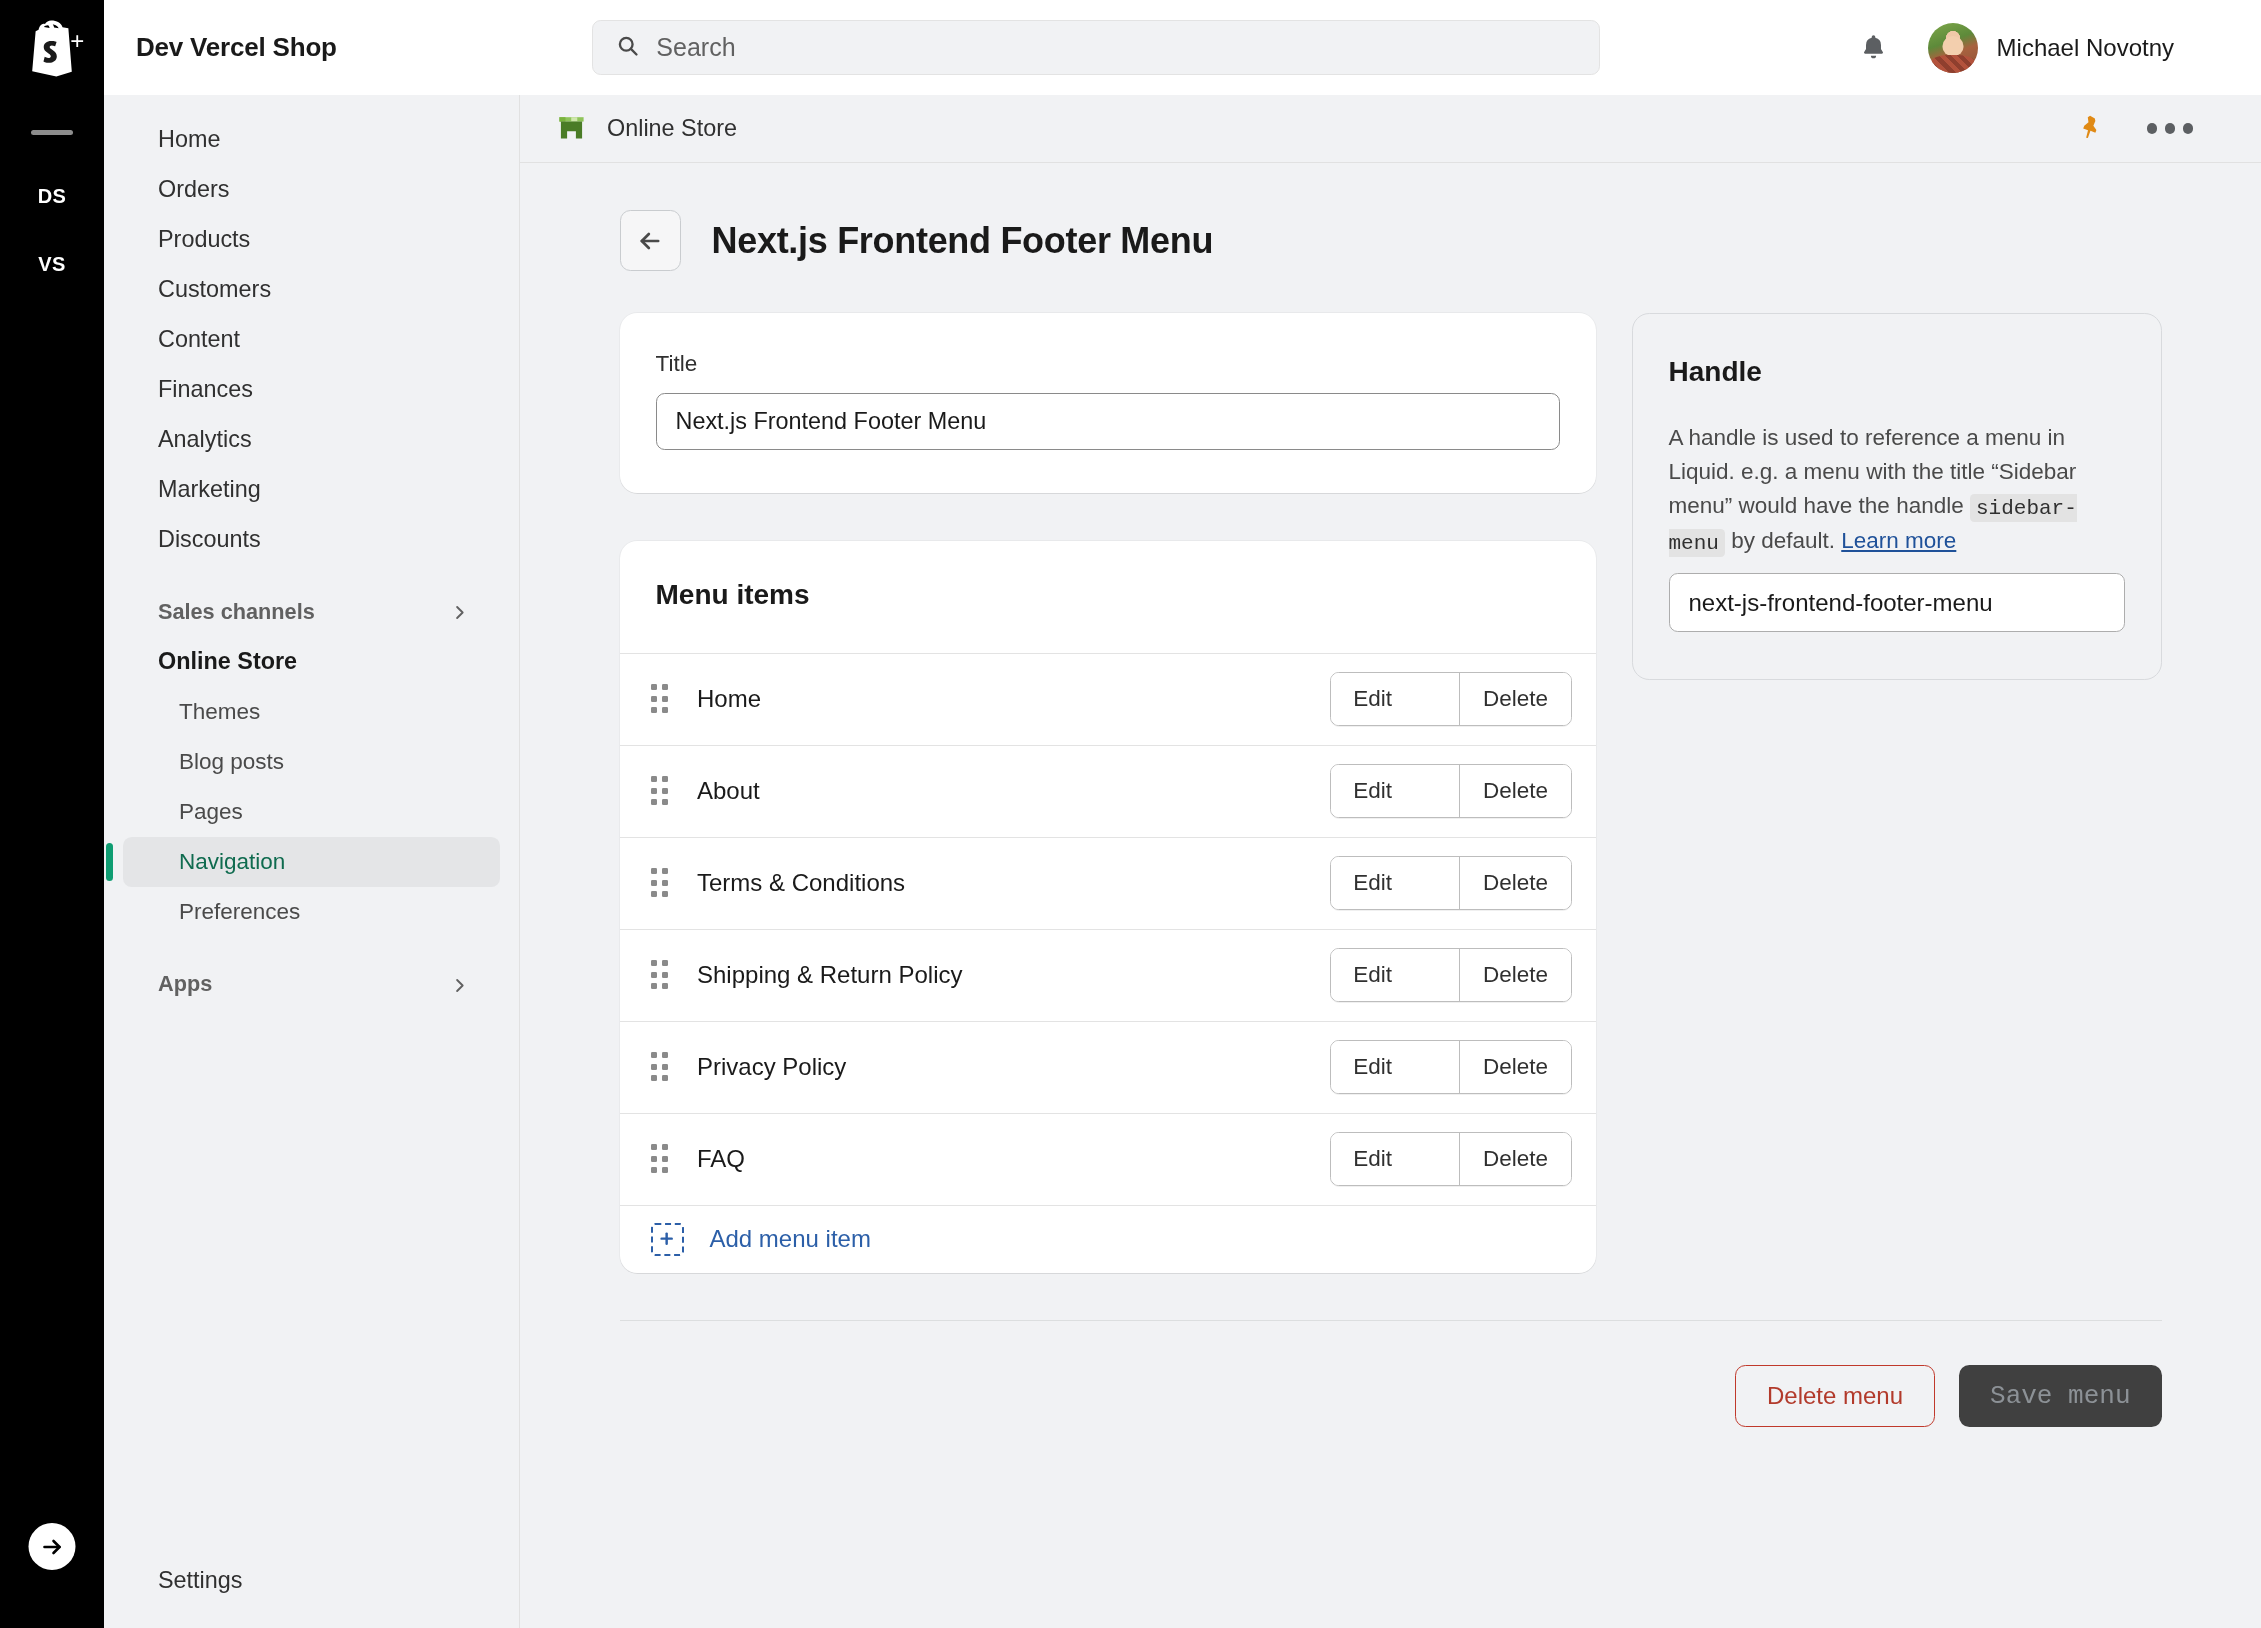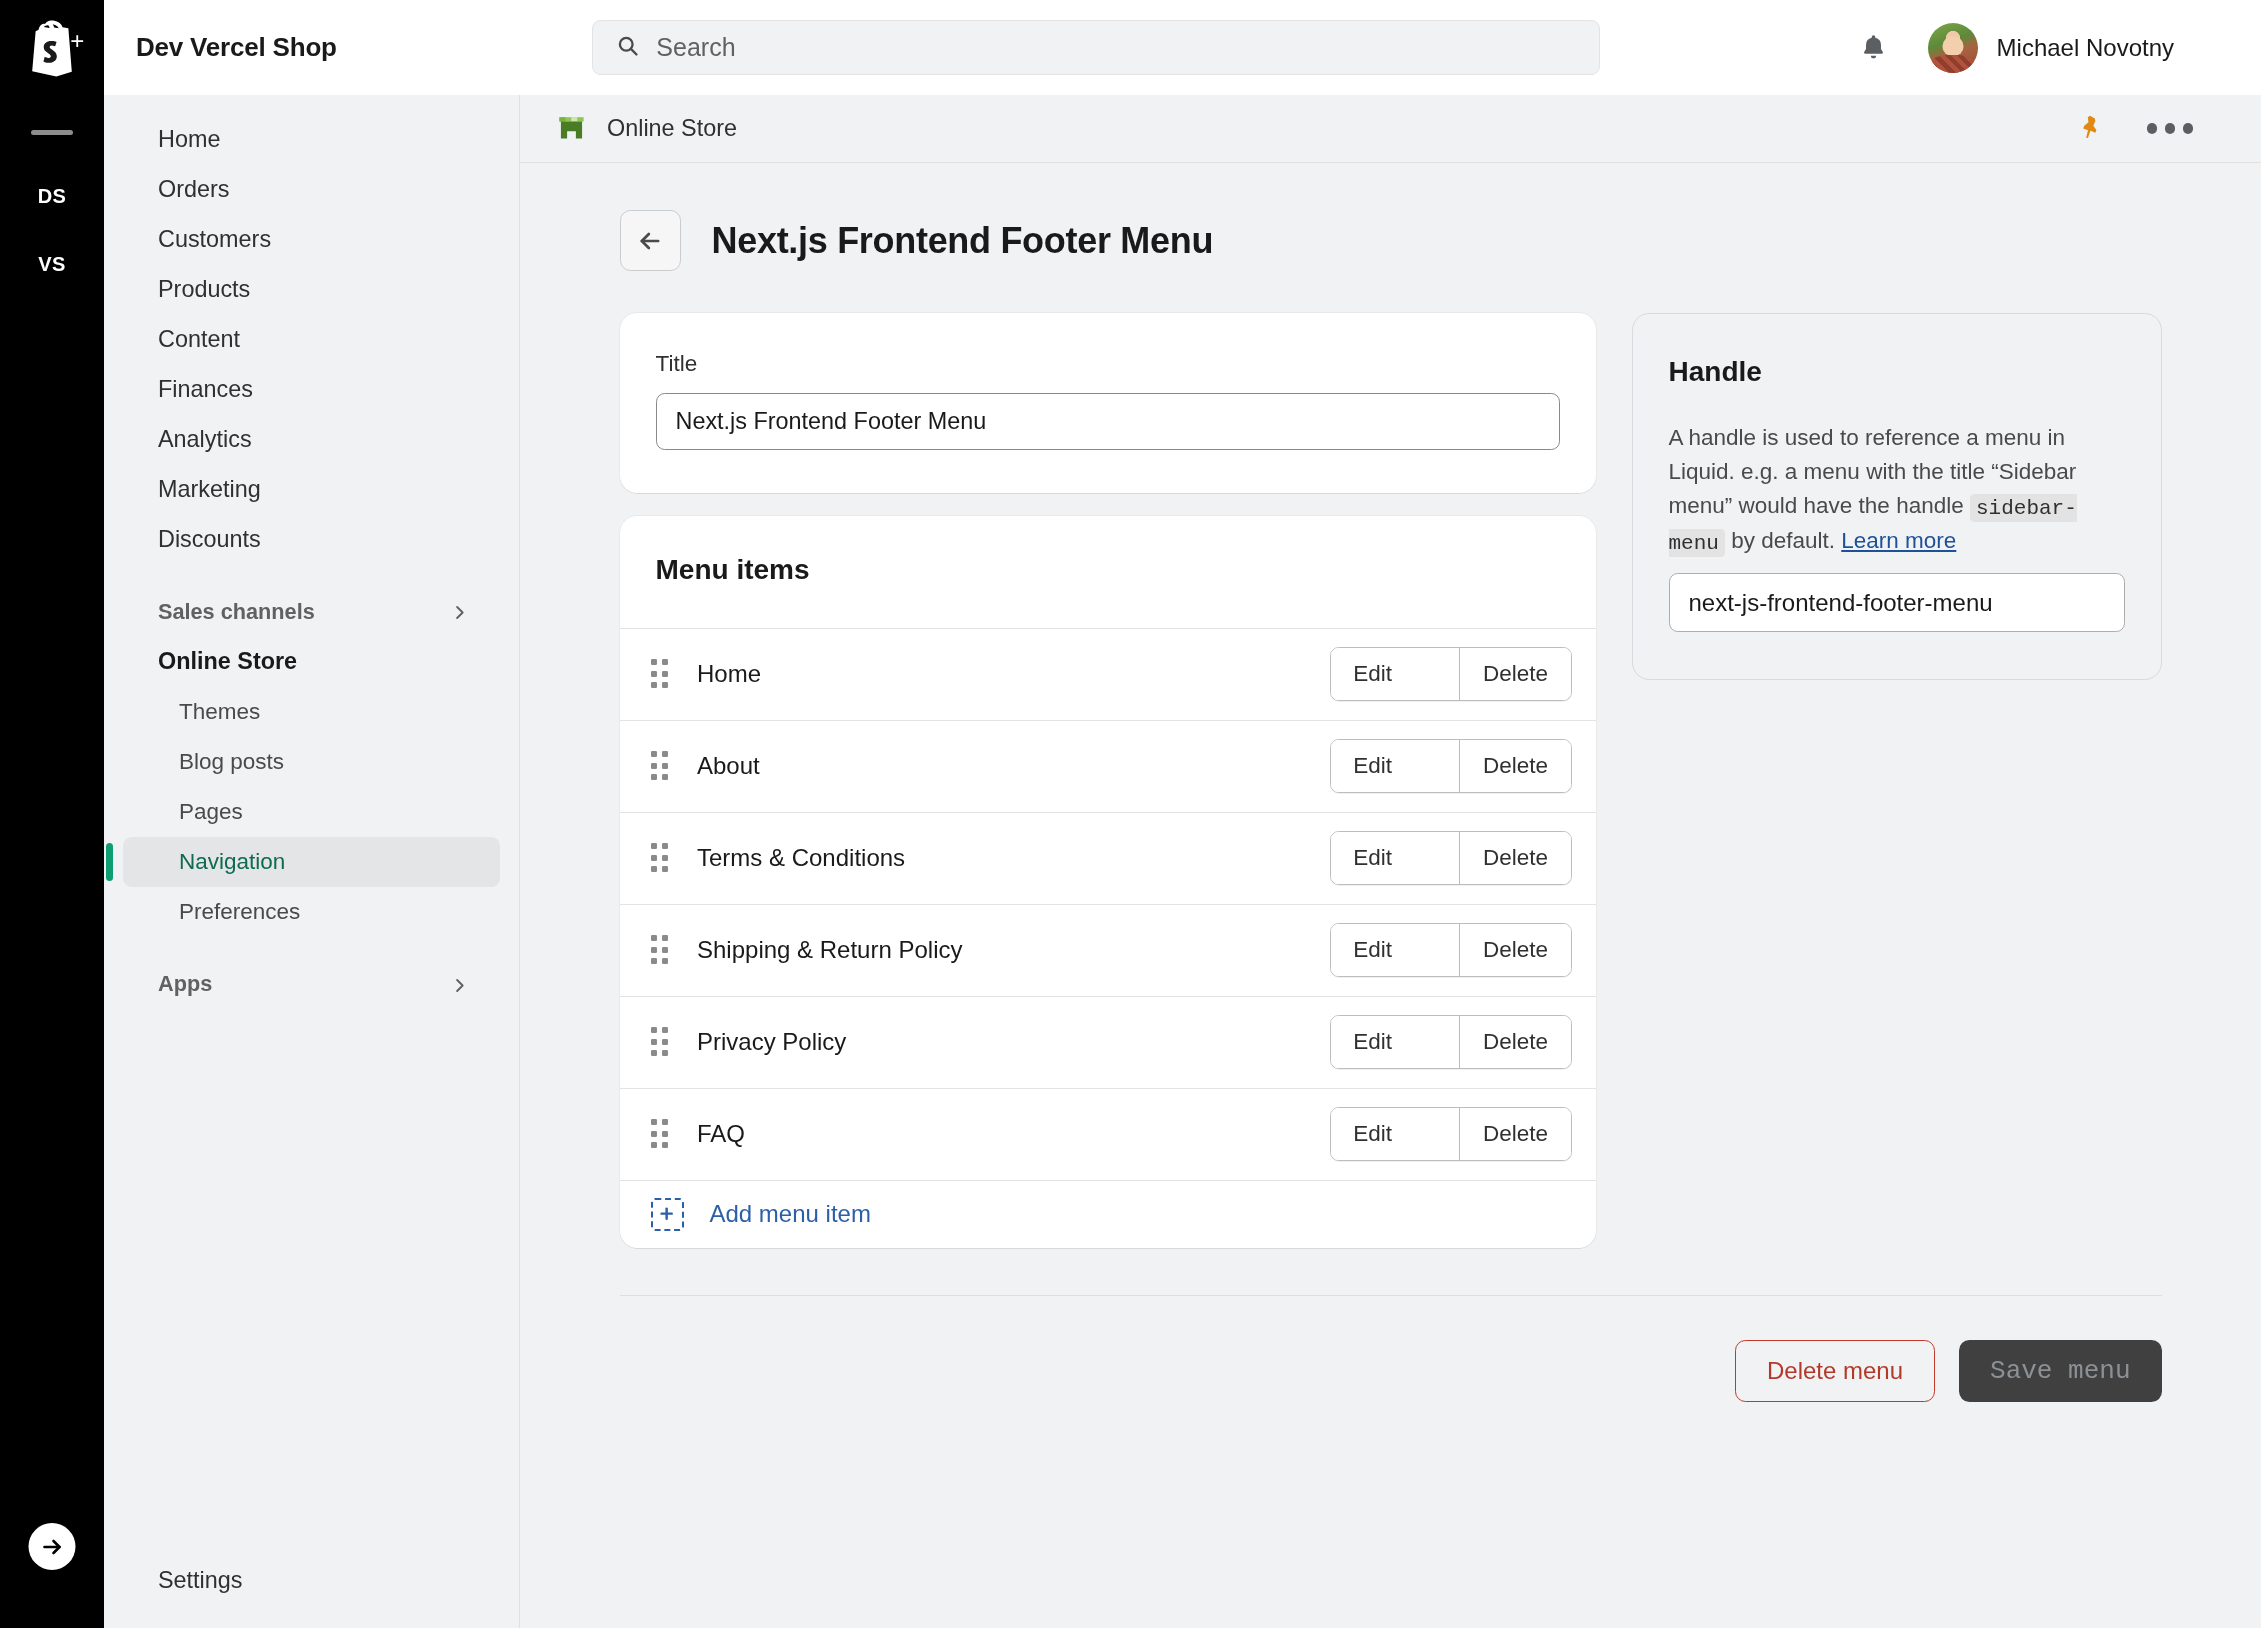--- a/index.html
+++ b/index.html
@@ -289,22 +289,22 @@
         <svg width="24" height="24" viewBox="0 0 24 24" fill="none" stroke="#000" stroke-width="2.6" stroke-linecap="round" stroke-linejoin="round">
           <path d="M4 12h15"></path>
             <path d="M13 6l6 6-6 6"></path>
         </svg>
       </div>
     </div>
 
     <div class="sidebar">
       <div class="nav-item">Home</div>
       <div class="nav-item">Orders</div>
+      <div class="nav-item">Products</div>
       <div class="nav-item">Customers</div>
-      <div class="nav-item">Products</div>
       <div class="nav-item">Content</div>
       <div class="nav-item">Finances</div>
       <div class="nav-item">Analytics</div>
       <div class="nav-item">Marketing</div>
       <div class="nav-item">Discounts</div>
 
       <div class="nav-gap"></div>
 
       <div class="nav-group-head">
         <span>Sales channels</span>
@@ -395,21 +395,21 @@
 
             <div class="col-main">
 
               <div class="card">
                 <div class="card-pad">
                   <div class="field-label">Title</div>
                   <input class="text-input" type="text" value="Next.js Frontend Footer Menu" style="">
                 </div>
               </div>
 
-              <div class="card" style="margin-top:23px">
+              <div class="card" style="margin-top:48px">
                 <div class="menu-head">
                   <div class="card-title">Menu items</div>
                 </div>
 
                 <div class="mi-row">
                   <span class="drag">
                       <i></i>
                       <i></i>
                       <i></i>
                       <i></i>

